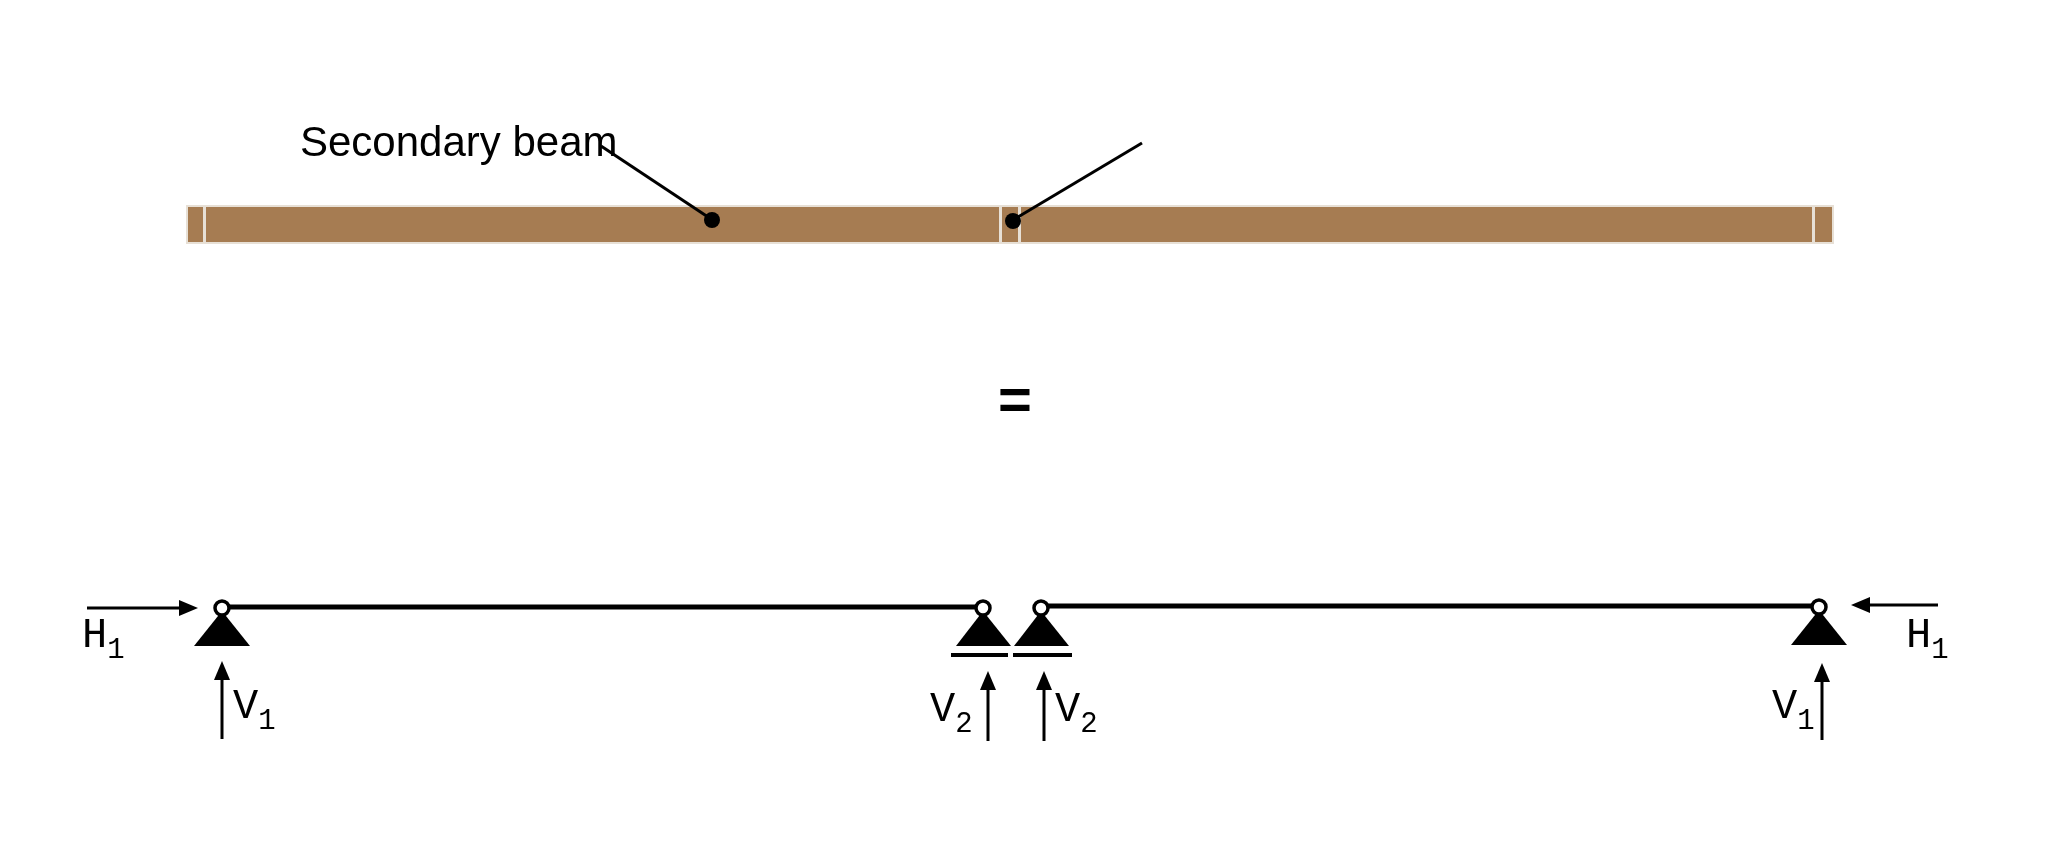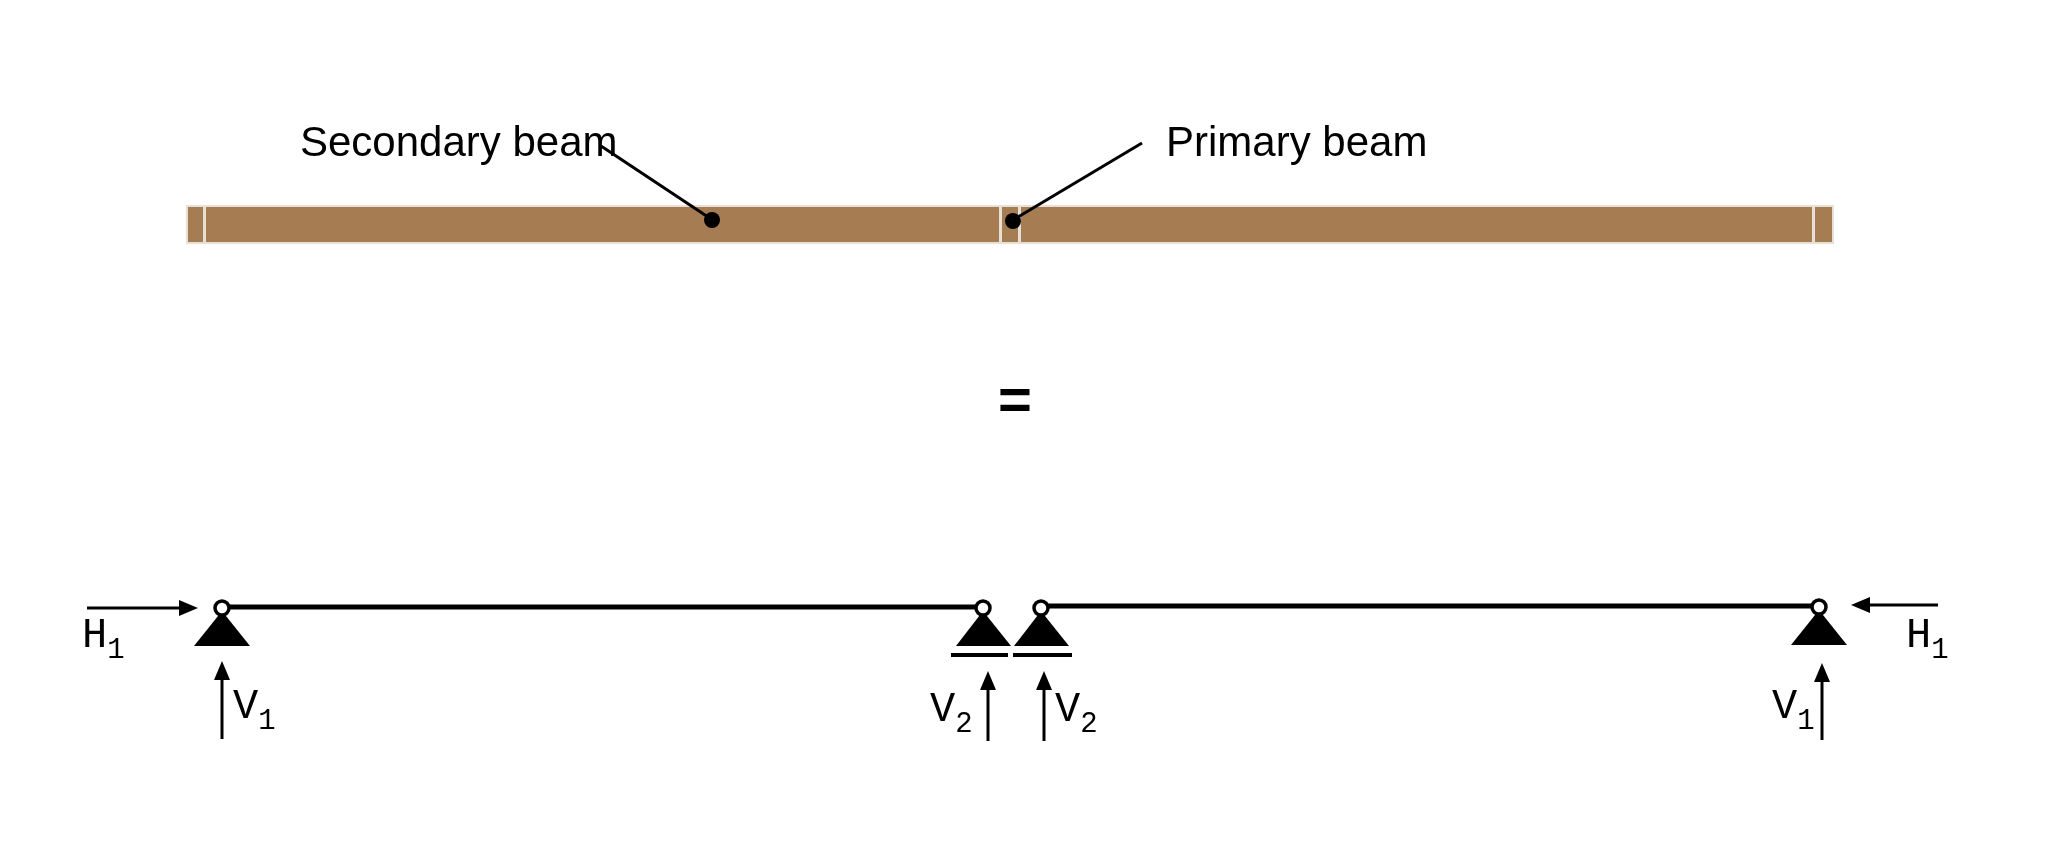--- a/index.html
+++ b/index.html
@@ -40,21 +40,20 @@
   .fil{fill:var(--line);stroke:none;}
   .pin{fill:#ffffff;stroke:var(--line);stroke-width:3.5;}
 </style>
 </head>
 <body>
 
 <div class="canvas">
 
   <div class="callout-label" style="left:300px;top:119px;">Secondary beam</div>
 
-  <div class="callout-label" style="left:1166px;top:119px;">Primary beam</div>
 
   <div class="beam">
     <div class="beam-sep sep-left"></div>
     <div class="beam-sep sep-joint-a"></div>
     <div class="beam-sep sep-joint-b"></div>
     <div class="beam-sep sep-right"></div>
   </div>
 
   <div class="equals">=</div>
 

